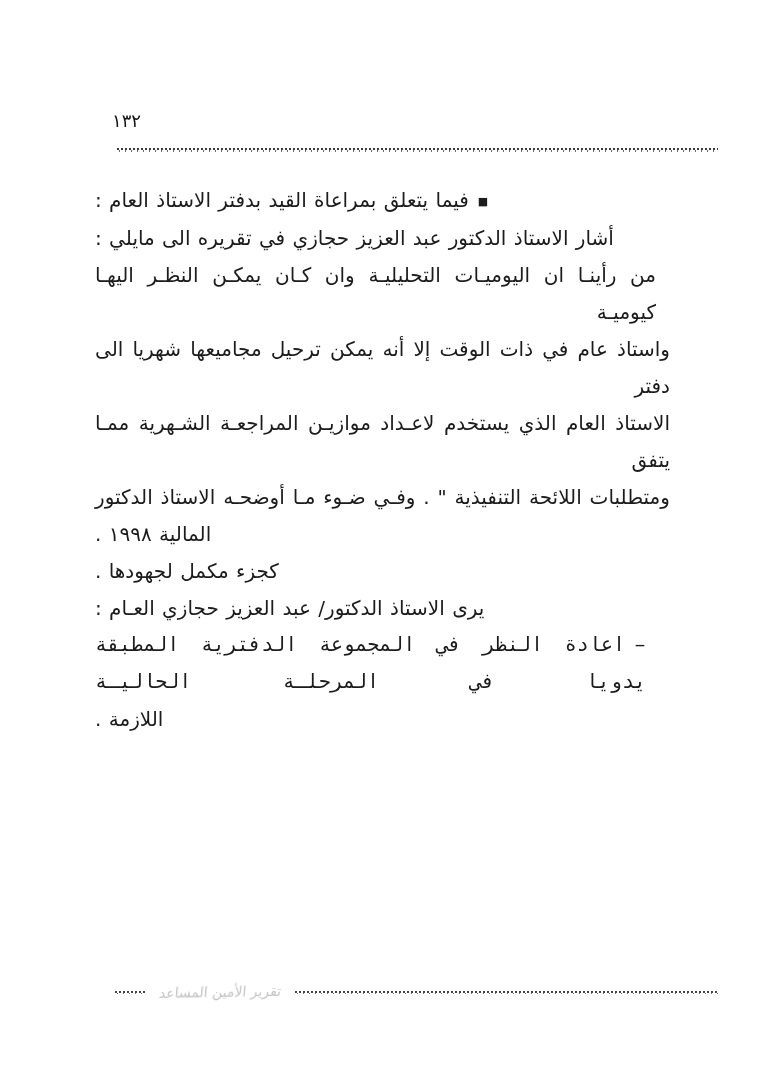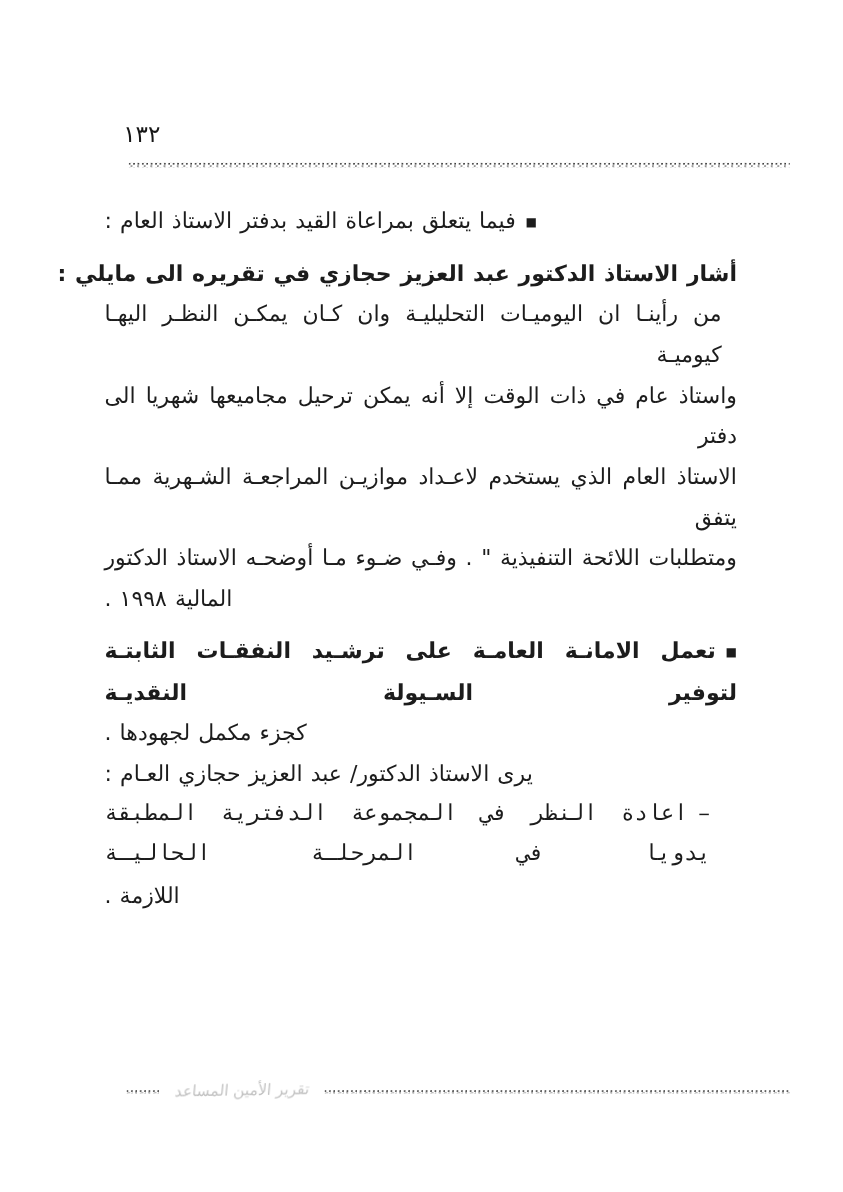--- a/index.html
+++ b/index.html
@@ -7,42 +7,42 @@
     width:766px;height:1084px;position:relative;
     background:#ffffff;overflow:hidden;
     font-family:"DejaVu Sans",sans-serif;
     color:#1c1c1c;
   }
   .page{position:absolute;inset:0;background:#fff;}
 
   
   .page-number{
     position:absolute;top:110px;left:112px;
-    font-size:21px;letter-spacing:2px;color:#161616;
+    font-size:18px;letter-spacing:2px;color:#161616;
     direction:rtl;
   }
   .rule{
     position:absolute;height:4px;
     background-image:
       radial-gradient(circle at 1px 1px,#3a3a3a 0.8px,transparent 1px),
       radial-gradient(circle at 2.5px 3px,#6a6a6a 0.6px,transparent 0.9px);
     background-size:4px 4px,6px 4px;
   }
   .rule-top{top:148px;left:117px;width:601px;}
 
   
   .doc-body{
     position:absolute;top:182px;right:96px;left:95px;
     direction:rtl;
     font-size:20px;line-height:37px;
     word-spacing:1px;
   }
   .line{min-height:37px;text-align:left;white-space:nowrap;}
   .line.j{text-align:justify;text-align-last:justify;white-space:normal;}
-  .gap-lg{margin-top:10px;font-weight:bold;}
+  .gap-lg{margin-top:0;}
   .mk{display:inline-block;margin-left:9px;}
   .mk-square{font-size:11px;vertical-align:2px;}
   .mk-dash{font-size:20px;vertical-align:0;}
   .t-bullet{}
   .t-body-indent{padding-right:14px;}
   .t-dash{padding-right:24px;font-family:Liberation Mono, monospace;}
   .t-dash-body{padding-right:30px;}
 
   
   .footer{
@@ -77,21 +77,20 @@
   <div class="rule rule-top"></div>
 
   <main class="doc-body">
       <div class="line t-bullet"><span class="mk mk-square">■</span><span>فيما يتعلق بمراعاة القيد بدفتر الاستاذ العام :</span></div>
       <div class="line t-body gap-lg"><span>أشار الاستاذ الدكتور عبد العزيز حجازي في تقريره الى مايلي :</span></div>
       <div class="line t-body-indent j"><span>من رأينـا ان اليوميـات التحليليـة وان كـان يمكـن النظـر اليهـا كيوميـة</span></div>
       <div class="line t-body j"><span>واستاذ عام في ذات الوقت إلا أنه يمكن ترحيل مجاميعها شهريا الى دفتر</span></div>
       <div class="line t-body j"><span>الاستاذ العام الذي يستخدم لاعـداد موازيـن المراجعـة الشـهرية ممـا يتفق</span></div>
       <div class="line t-body j"><span>ومتطلبات اللائحة التنفيذية " .  وفـي ضـوء مـا أوضحـه الاستاذ الدكتور</span></div>
       <div class="line t-body"><span>المالية ١٩٩٨ .</span></div>
-      <div class="line t-bullet j gap-lg"><span class="mk mk-square">■</span><span>تعمل الامانـة العامـة على ترشـيد النفقـات الثابتـة لتوفير السـيولة النقديـة</span></div>
       <div class="line t-body"><span>كجزء مكمل لجهودها .</span></div>
       <div class="line t-body-indent"><span>يرى الاستاذ الدكتور/ عبد العزيز حجازي العـام :</span></div>
       <div class="line t-dash j"><span class="mk mk-dash">–</span><span>اعادة النظر في المجموعة الدفترية المطبقة يدويا  في المرحلـة الحاليـة</span></div>
       <div class="line t-dash-body"><span>اللازمة .</span></div>
     </main>
 
   <div class="footer">
     <div class="rule-seg seg-short"></div>
     <div class="stamp">تقرير الأمين المساعد</div>
     <div class="rule-seg seg-long"></div>

